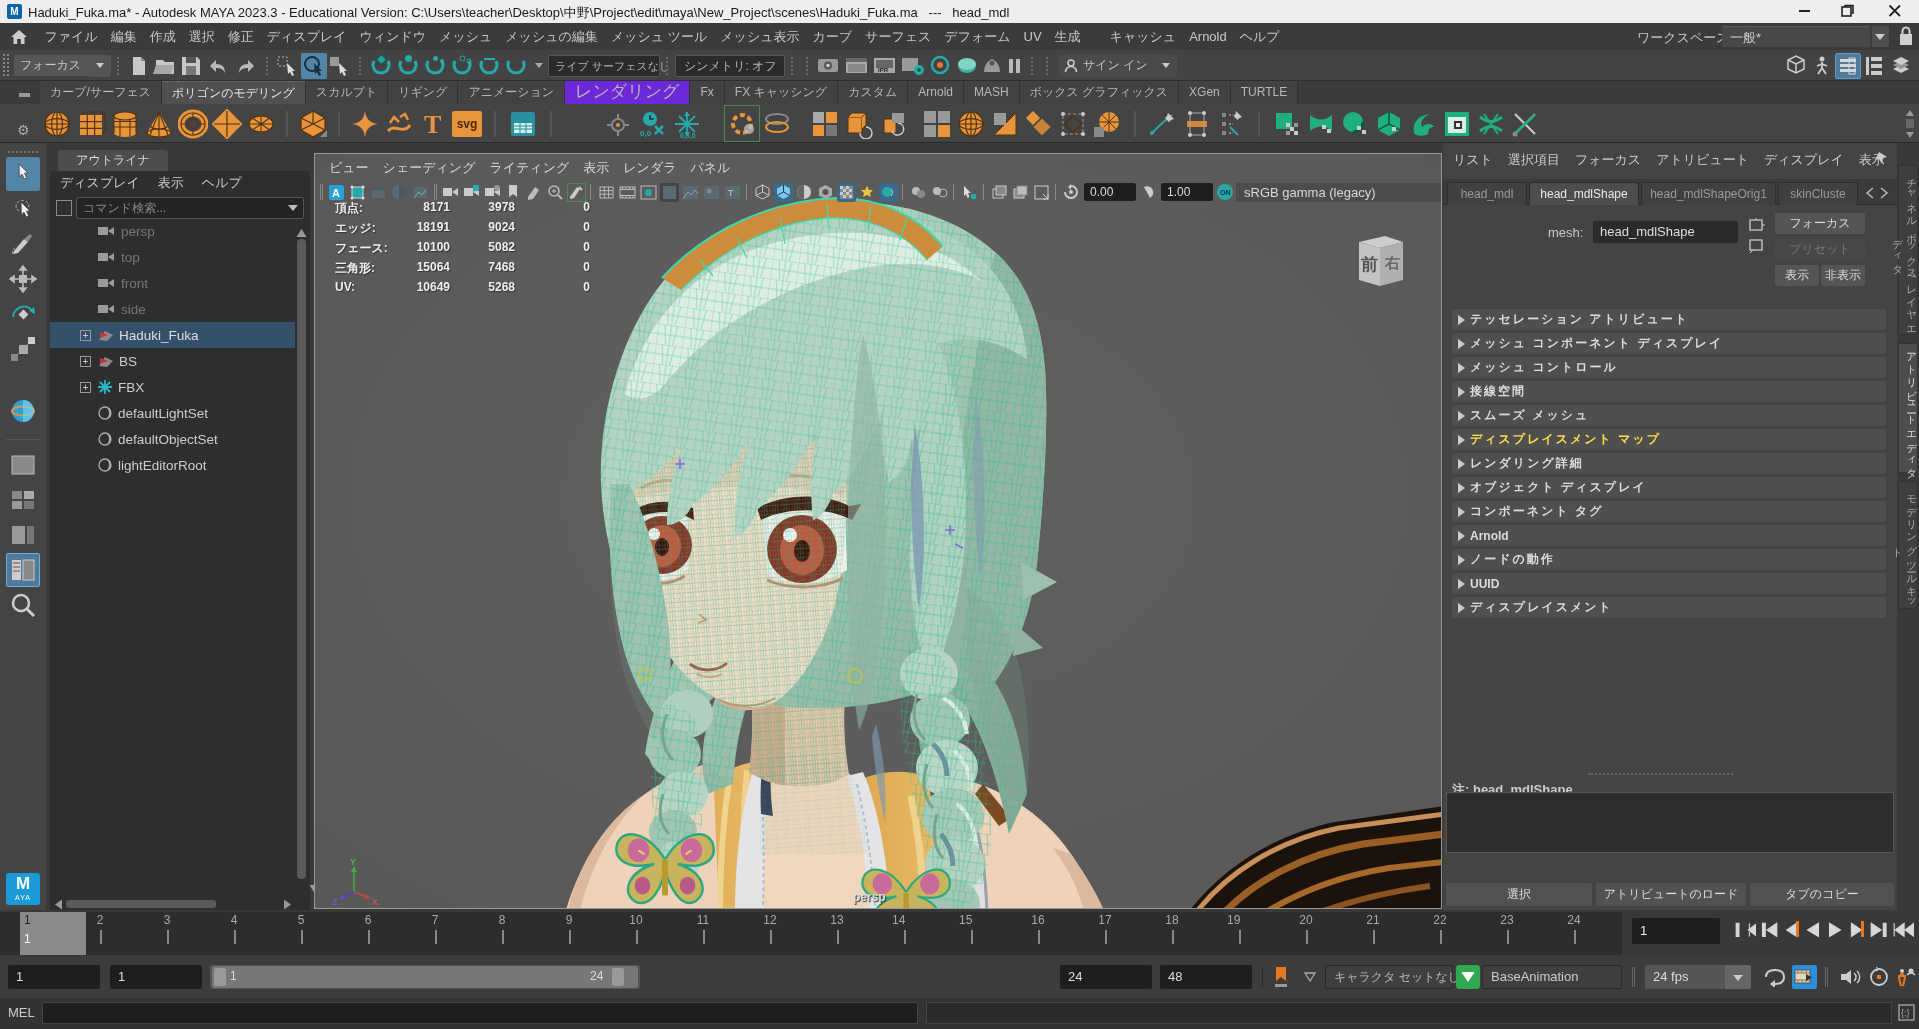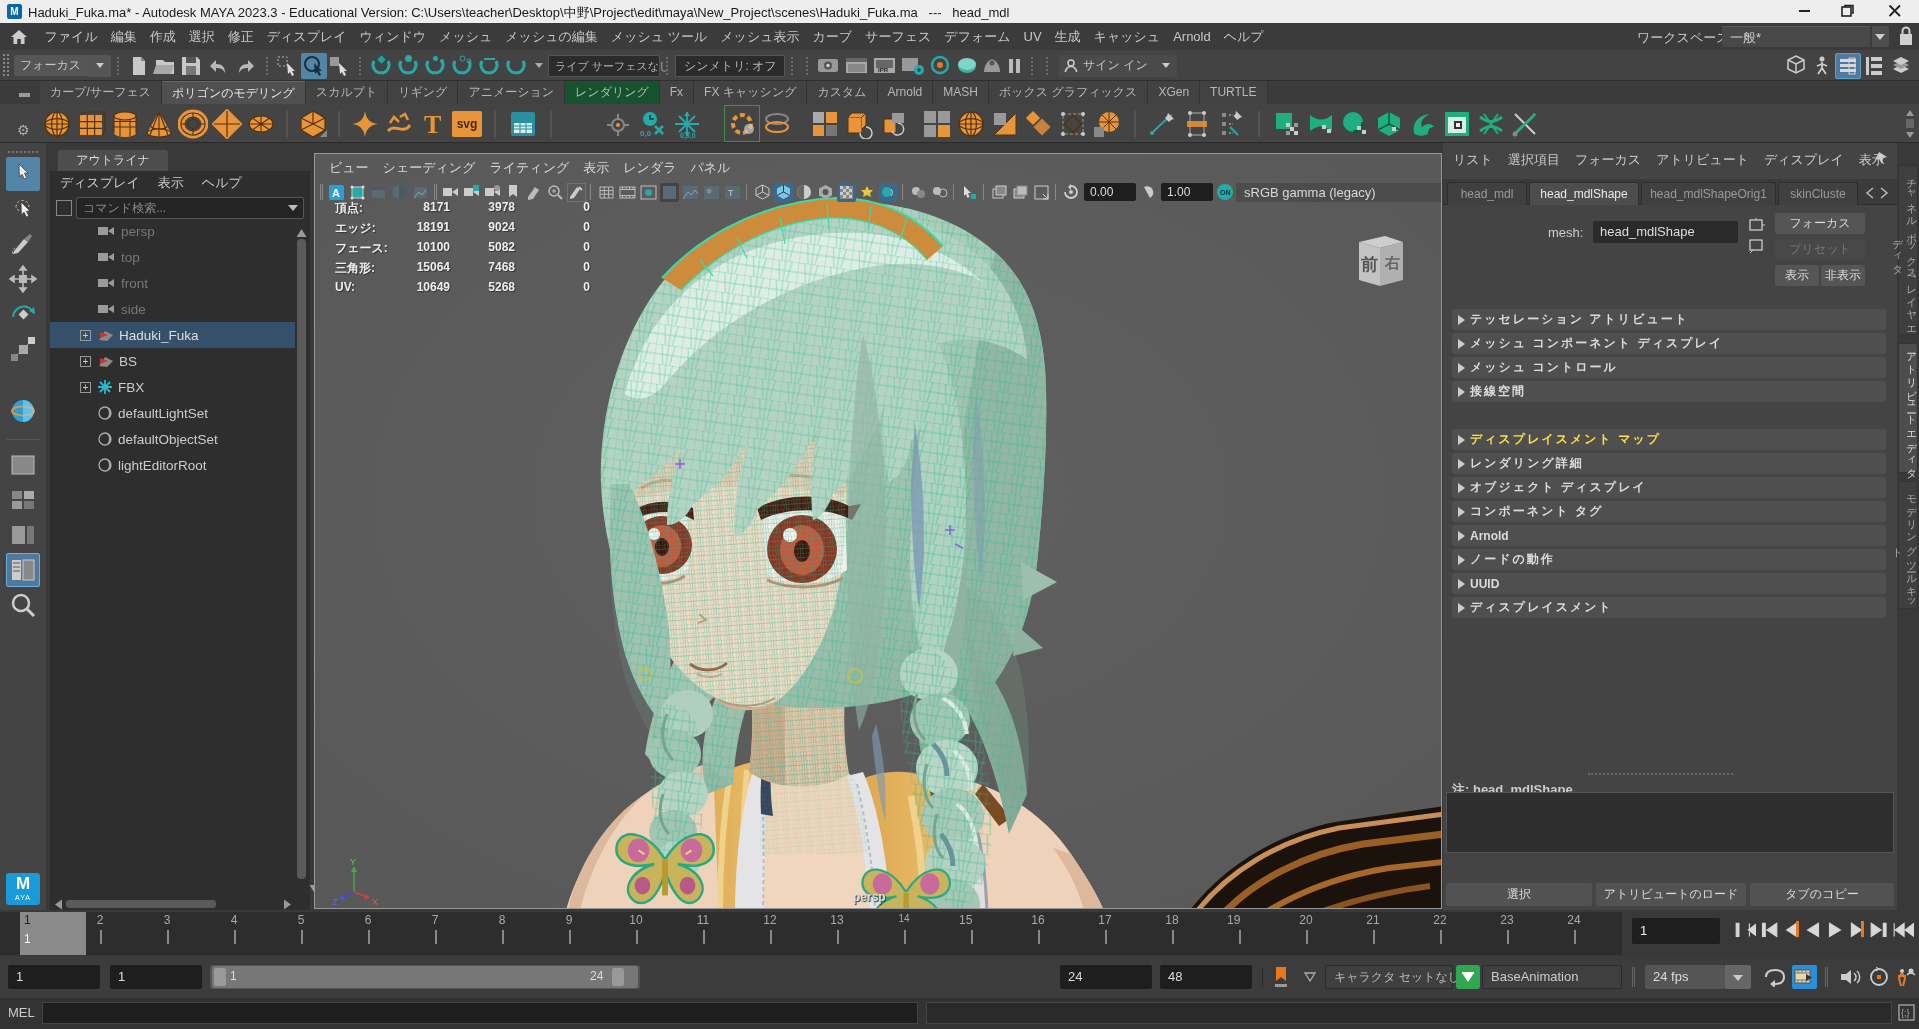--- a/index.html
+++ b/index.html
@@ -41,21 +41,21 @@
       <div class="t13" style="padding:0 6.5px;white-space:nowrap;">ウィンドウ</div>
       <div class="t13" style="padding:0 6.5px;white-space:nowrap;">メッシュ</div>
       <div class="t13" style="padding:0 6.5px;white-space:nowrap;">メッシュの編集</div>
       <div class="t13" style="padding:0 6.5px;white-space:nowrap;">メッシュ ツール</div>
       <div class="t13" style="padding:0 6.5px;white-space:nowrap;">メッシュ表示</div>
       <div class="t13" style="padding:0 6.5px;white-space:nowrap;">カーブ</div>
       <div class="t13" style="padding:0 6.5px;white-space:nowrap;">サーフェス</div>
       <div class="t13" style="padding:0 6.5px;white-space:nowrap;">デフォーム</div>
       <div class="t13" style="padding:0 6.5px;white-space:nowrap;">UV</div>
       <div class="t13" style="padding:0 6.5px;white-space:nowrap;">生成</div>
-      <div class="t13" style="padding:0 6.5px;white-space:nowrap;">キャッシュ</div>
+      <div class="t13" style="padding:0 6.5px;white-space:nowrap;margin-left:16px;">キャッシュ</div>
       <div class="t13" style="padding:0 6.5px;white-space:nowrap;">Arnold</div>
       <div class="t13" style="padding:0 6.5px;white-space:nowrap;">ヘルプ</div>
     </div>
 <div class="ab t13" style="left:1637px;top:29px">ワークスペース:</div>
 <div class="ab" style="left:1722px;top:26px;width:148px;height:21px;background:#484848;border-radius:2px;border-top:1px solid #5a5a5a"></div>
 <div class="ab t13" style="left:1730px;top:29px;color:#cfcfcf">一般*</div>
 <div class="ab" style="left:1872px;top:26px;width:17px;height:21px;background:#4e4e4e;border-radius:2px"></div>
 <div class="ab" style="left:1875px;top:34px;width:0;height:0;border-left:5.5px solid transparent;border-right:5.5px solid transparent;border-top:6px solid #ccc"></div>
 <div class="ab" style="left:1899px;top:26px;width:14px;height:20px"><svg width="14" height="20">
         <rect x="1" y="8" width="12" height="11" fill="#d0d0d0"></rect>
@@ -186,21 +186,21 @@
 <div class="ab" style="left:2px;top:53px;width:7px;height:25px;background-image:radial-gradient(#8a8a8a 1px, transparent 1px);background-size:4px 4px"></div>
 <div class="ab" style="left:2px;top:88px;width:7px;height:52px;background-image:radial-gradient(#8a8a8a 1px, transparent 1px);background-size:4px 4px"></div>
 
 <div class="ab" style="left:0;top:81px;width:1919px;height:23px;background:#3b3b3b"></div>
 <div id="shelftabs" class="ab row" style="left:40px;top:81px;height:23px">
       <div style="height:23px;padding:0 10px;font-size:12px;white-space:nowrap;line-height:22px;color:#b8b8b8;background:#424242;border-right:1px solid #333;">カーブ/サーフェス</div>
       <div style="height:23px;padding:0 10px;font-size:12px;white-space:nowrap;line-height:22px;color:#e8e8e8;background:#505050;border-right:1px solid #333;border-top:1px solid #666;">ポリゴンのモデリング</div>
       <div style="height:23px;padding:0 10px;font-size:12px;white-space:nowrap;line-height:22px;color:#b8b8b8;background:#424242;border-right:1px solid #333;">スカルプト</div>
       <div style="height:23px;padding:0 10px;font-size:12px;white-space:nowrap;line-height:22px;color:#b8b8b8;background:#424242;border-right:1px solid #333;">リギング</div>
       <div style="height:23px;padding:0 10px;font-size:12px;white-space:nowrap;line-height:22px;color:#b8b8b8;background:#424242;border-right:1px solid #333;">アニメーション</div>
-      <div style="height:23px;padding:0 10px;font-size:12px;white-space:nowrap;line-height:22px;color:#b8b8b8;background:#14532d;border-right:1px solid #333;">レンダリング</div>
+      <div style="height:23px;padding:0 10px;font-size:17px;white-space:nowrap;line-height:22px;color:#b8b8b8;background:#6d28d9;border-right:1px solid #333;">レンダリング</div>
       <div style="height:23px;padding:0 10px;font-size:12px;white-space:nowrap;line-height:22px;color:#b8b8b8;background:#424242;border-right:1px solid #333;">Fx</div>
       <div style="height:23px;padding:0 10px;font-size:12px;white-space:nowrap;line-height:22px;color:#b8b8b8;background:#424242;border-right:1px solid #333;">FX キャッシング</div>
       <div style="height:23px;padding:0 10px;font-size:12px;white-space:nowrap;line-height:22px;color:#b8b8b8;background:#424242;border-right:1px solid #333;">カスタム</div>
       <div style="height:23px;padding:0 10px;font-size:12px;white-space:nowrap;line-height:22px;color:#b8b8b8;background:#424242;border-right:1px solid #333;">Arnold</div>
       <div style="height:23px;padding:0 10px;font-size:12px;white-space:nowrap;line-height:22px;color:#b8b8b8;background:#424242;border-right:1px solid #333;">MASH</div>
       <div style="height:23px;padding:0 10px;font-size:12px;white-space:nowrap;line-height:22px;color:#b8b8b8;background:#424242;border-right:1px solid #333;">ボックス グラフィックス</div>
       <div style="height:23px;padding:0 10px;font-size:12px;white-space:nowrap;line-height:22px;color:#b8b8b8;background:#424242;border-right:1px solid #333;">XGen</div>
       <div style="height:23px;padding:0 10px;font-size:12px;white-space:nowrap;line-height:22px;color:#b8b8b8;background:#424242;border-right:1px solid #333;">TURTLE</div>
     </div>
 <div class="ab" style="left:19px;top:93px;width:11px;height:4px;border-top:2px solid #999;border-bottom:2px solid #999"></div>
@@ -1096,20 +1096,26 @@
           <path d="M6 1 l7 5 -7 5z" fill="#ccc"></path>
         </svg>
         <span style="font-size:12px;font-weight:bold;color:#dcdcdc;white-space:nowrap;letter-spacing:2px;">メッシュ コントロール</span>
       </div>
       <div style="position:absolute;left:9px;top:238px;width:434px;height:21px;background:#4f4f4f;border-radius:2px;display:flex;align-items:center">
         <svg width="18" height="12">
           <path d="M6 1 l7 5 -7 5z" fill="#ccc"></path>
         </svg>
         <span style="font-size:12px;font-weight:bold;color:#dcdcdc;white-space:nowrap;letter-spacing:2px;">接線空間</span>
       </div>
+      <div style="position:absolute;left:9px;top:262px;width:434px;height:21px;background:#4f4f4f;border-radius:2px;display:flex;align-items:center">
+        <svg width="18" height="12">
+          <path d="M6 1 l7 5 -7 5z" fill="#ccc"></path>
+        </svg>
+        <span style="font-size:12px;font-weight:bold;color:#dcdcdc;white-space:nowrap;letter-spacing:2px;">スムーズ メッシュ</span>
+      </div>
       <div style="position:absolute;left:9px;top:286px;width:434px;height:21px;background:#4f4f4f;border-radius:2px;display:flex;align-items:center">
         <svg width="18" height="12">
           <path d="M6 1 l7 5 -7 5z" fill="#ccc"></path>
         </svg>
         <span style="font-size:12px;font-weight:bold;color:#fde047;white-space:nowrap;letter-spacing:2px;">ディスプレイスメント マップ</span>
       </div>
       <div style="position:absolute;left:9px;top:310px;width:434px;height:21px;background:#4f4f4f;border-radius:2px;display:flex;align-items:center">
         <svg width="18" height="12">
           <path d="M6 1 l7 5 -7 5z" fill="#ccc"></path>
         </svg>
@@ -1193,21 +1199,21 @@
       <div style="position:absolute;left:557px;top:3px;width:24px;font-size:12px;color:#aaa;text-align:center">9</div>
       <div style="position:absolute;left:569px;top:20px;width:2px;height:14px;background:#888"></div>
       <div style="position:absolute;left:624px;top:3px;width:24px;font-size:12px;color:#aaa;text-align:center">10</div>
       <div style="position:absolute;left:636px;top:20px;width:2px;height:14px;background:#888"></div>
       <div style="position:absolute;left:691px;top:3px;width:24px;font-size:12px;color:#aaa;text-align:center">11</div>
       <div style="position:absolute;left:703px;top:20px;width:2px;height:14px;background:#888"></div>
       <div style="position:absolute;left:758px;top:3px;width:24px;font-size:12px;color:#aaa;text-align:center">12</div>
       <div style="position:absolute;left:770px;top:20px;width:2px;height:14px;background:#888"></div>
       <div style="position:absolute;left:825px;top:3px;width:24px;font-size:12px;color:#aaa;text-align:center">13</div>
       <div style="position:absolute;left:837px;top:20px;width:2px;height:14px;background:#888"></div>
-      <div style="position:absolute;left:892px;top:3px;width:24px;font-size:10px;color:#aaa;text-align:center">14</div>
+      <div style="position:absolute;left:892px;top:3px;width:24px;font-size:12px;color:#aaa;text-align:left">14</div>
       <div style="position:absolute;left:904px;top:20px;width:2px;height:14px;background:#888"></div>
       <div style="position:absolute;left:959px;top:3px;width:24px;font-size:12px;color:#aaa;text-align:left">15</div>
       <div style="position:absolute;left:971px;top:20px;width:2px;height:14px;background:#888"></div>
       <div style="position:absolute;left:1026px;top:3px;width:24px;font-size:12px;color:#aaa;text-align:center">16</div>
       <div style="position:absolute;left:1038px;top:20px;width:2px;height:14px;background:#888"></div>
       <div style="position:absolute;left:1093px;top:3px;width:24px;font-size:12px;color:#aaa;text-align:center">17</div>
       <div style="position:absolute;left:1105px;top:20px;width:2px;height:14px;background:#888"></div>
       <div style="position:absolute;left:1160px;top:3px;width:24px;font-size:12px;color:#aaa;text-align:center">18</div>
       <div style="position:absolute;left:1172px;top:20px;width:2px;height:14px;background:#888"></div>
       <div style="position:absolute;left:1227px;top:3px;width:24px;font-size:12px;color:#aaa;text-align:left">19</div>

